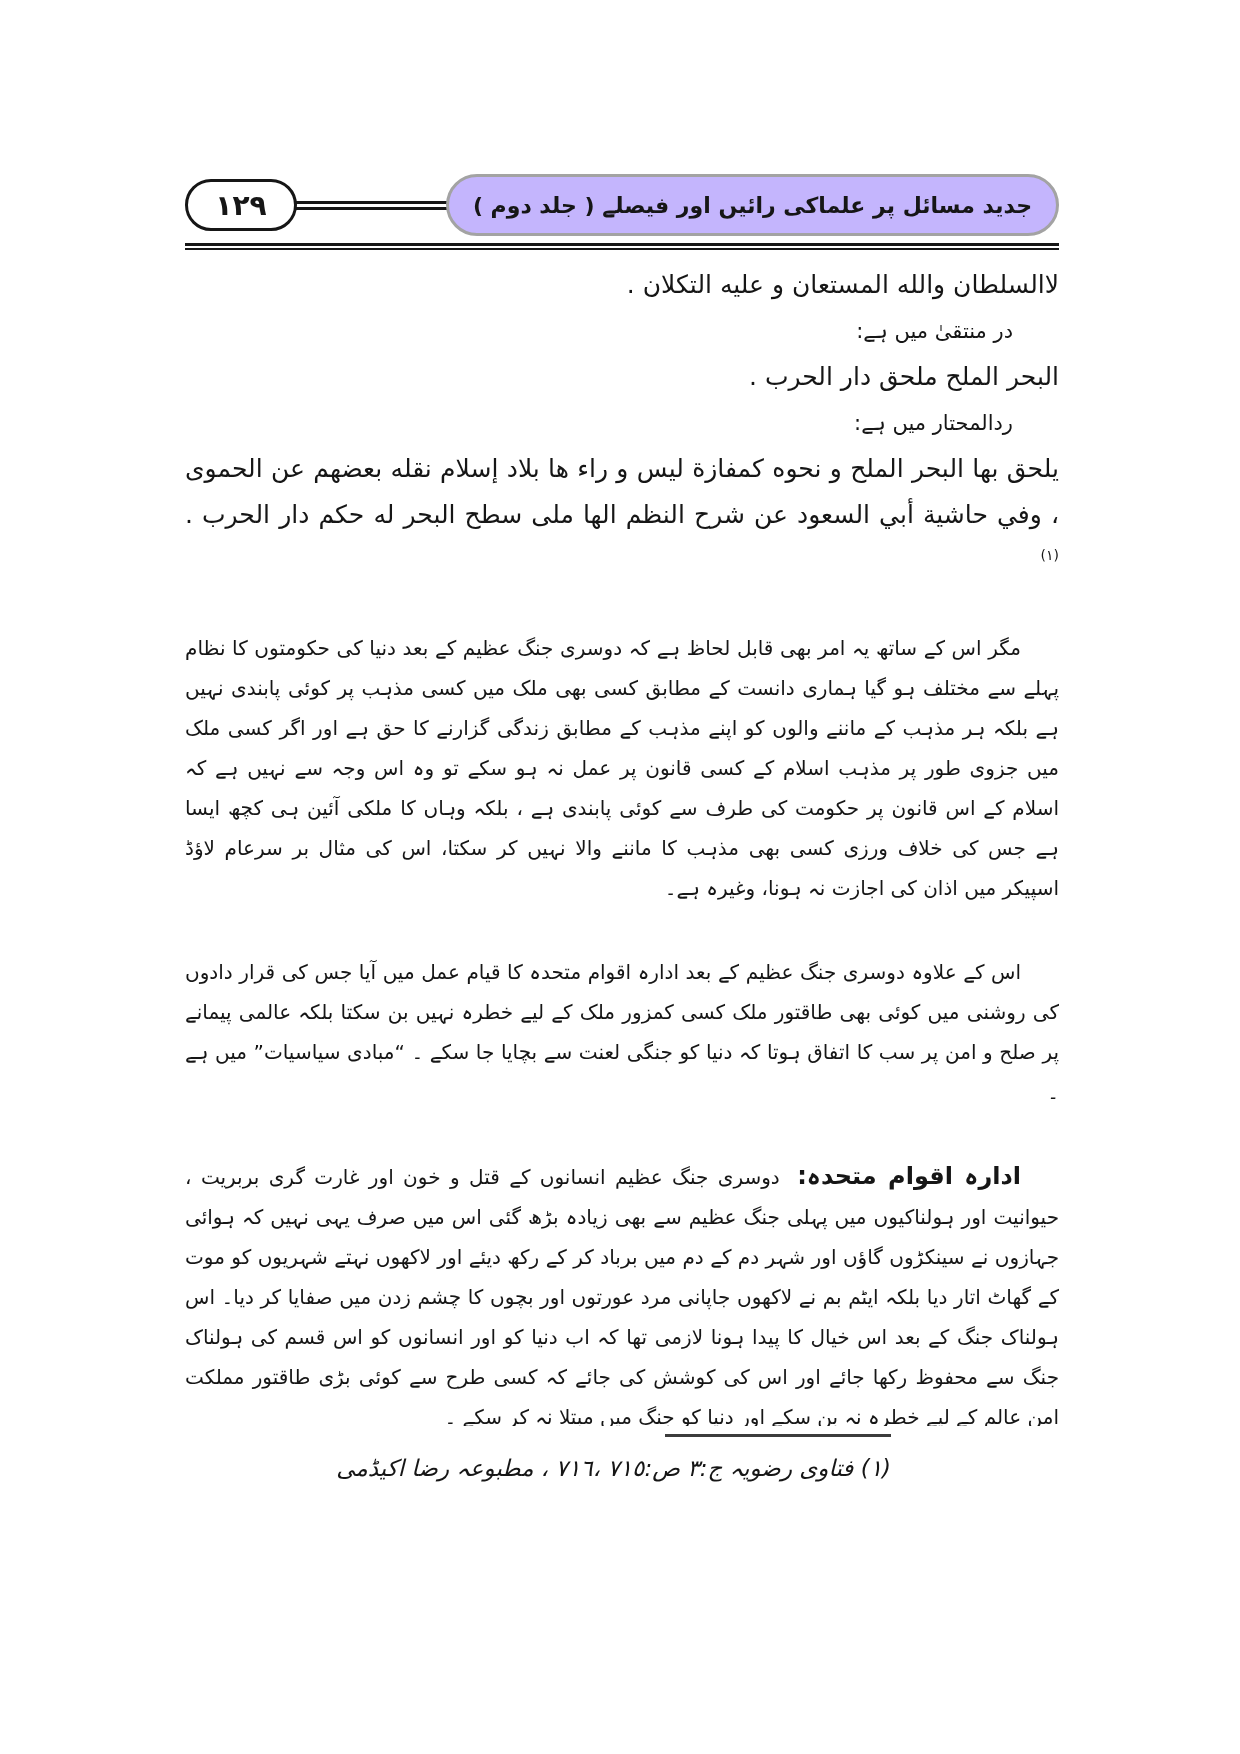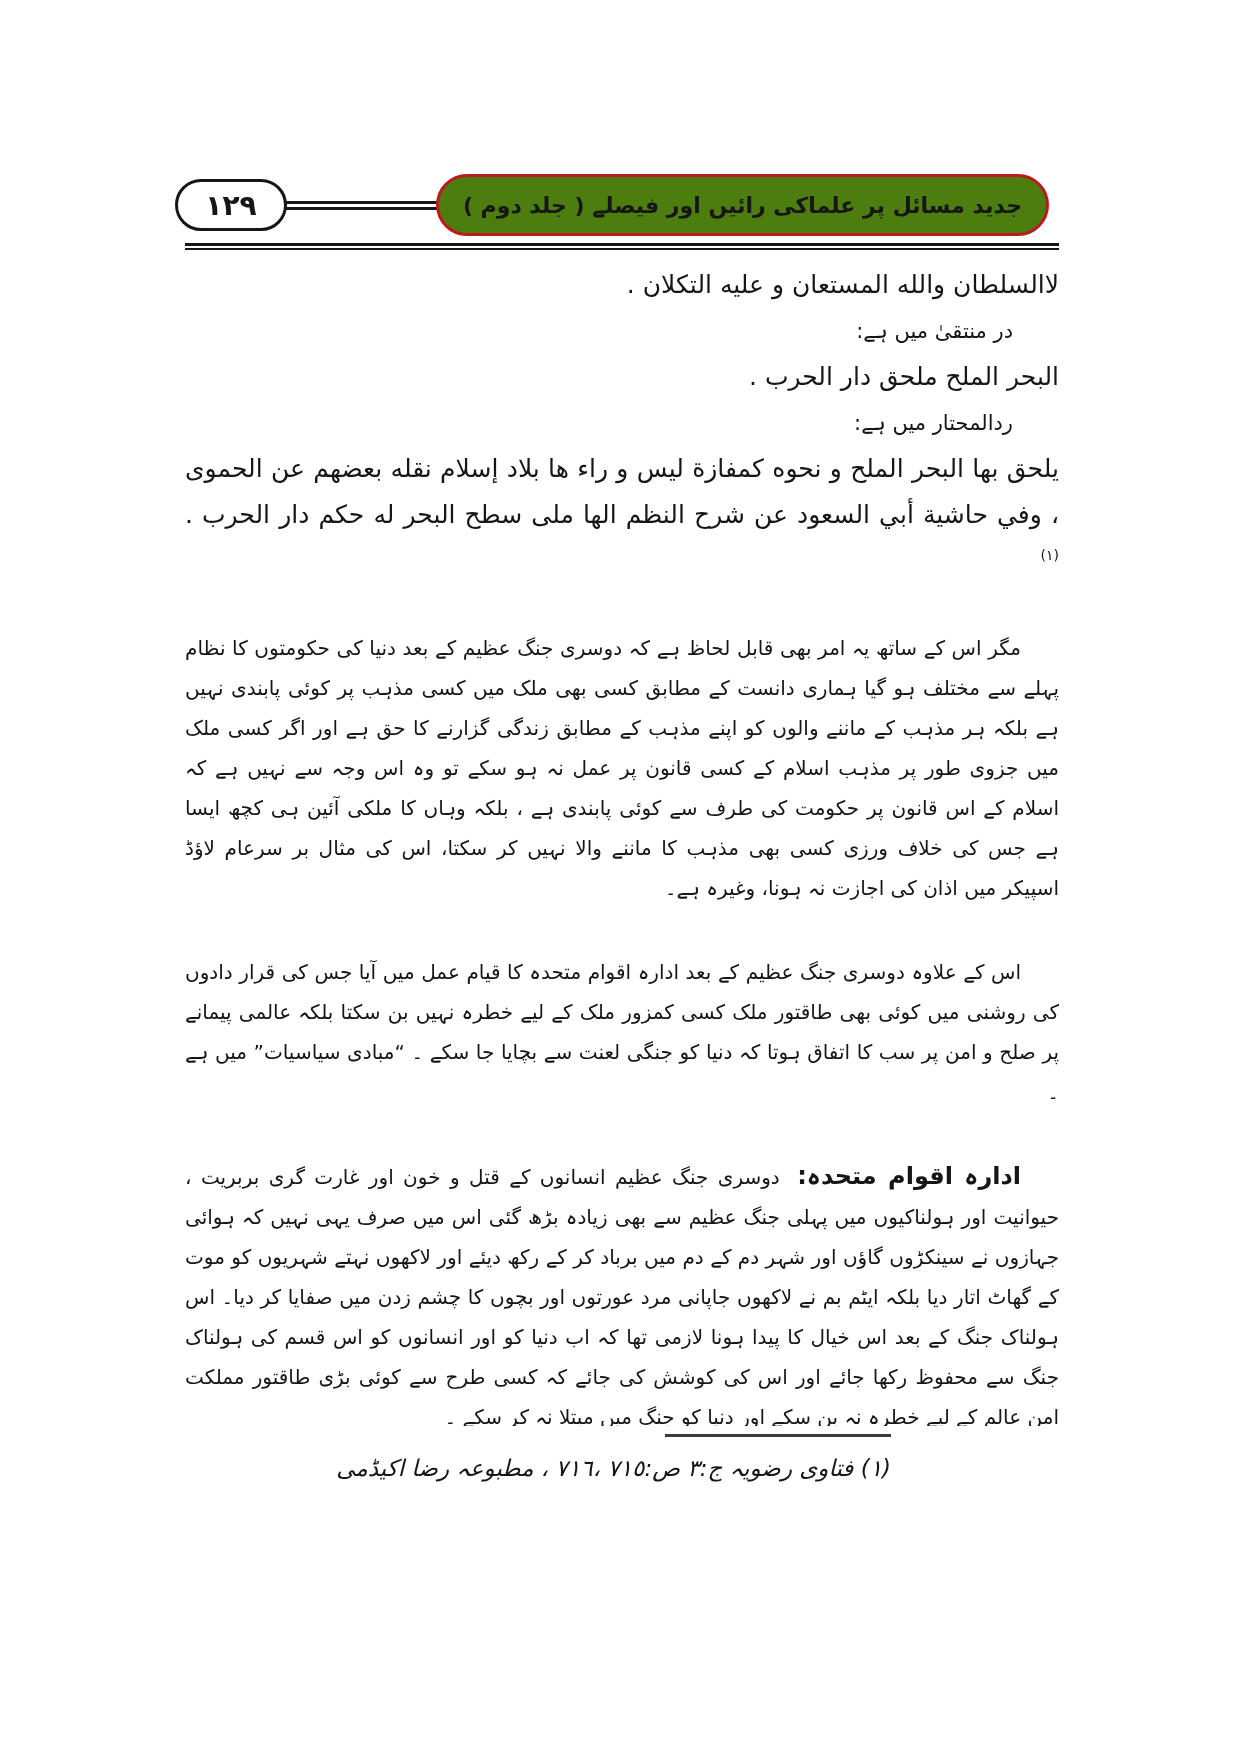--- a/index.html
+++ b/index.html
@@ -14,21 +14,21 @@
     position: absolute;
     left: 0; top: 0;
     width: 1240px; height: 1754px;
     background: #ffffff;
     overflow: hidden;
   }
 
   
   .header-row {
     position: absolute;
-    top: 172px; left: 175px;
+    top: 172px; left: 185px;
     width: 874px; height: 66px;
     display: flex;
     align-items: center;
   }
   .pill {
     flex: 0 0 auto;
     width: 112px; height: 52px;
     border: 3px solid #161616;
     border-radius: 28px;
     background: #fff;
@@ -39,23 +39,23 @@
   .header-connector {
     flex: 1 1 auto;
     height: 9px;
     border-top: 3px solid #161616;
     border-bottom: 3px solid #161616;
     margin: 0 -5px;
   }
   .oval {
     flex: 0 0 auto;
     height: 62px;
-    border: 3px solid #b91c1c;
+    border: 3px solid #a3a3a3;
     border-radius: 34px;
-    background: #4d7c0f;
+    background: #c4b5fd;
     display: flex; align-items: center; justify-content: center;
     padding: 0 24px;
     font-size: 22px; font-weight: bold;
     direction: rtl;
     white-space: nowrap;
     z-index: 2;
   }
   .header-rule {
     position: absolute;
     top: 243px; left: 185px;

